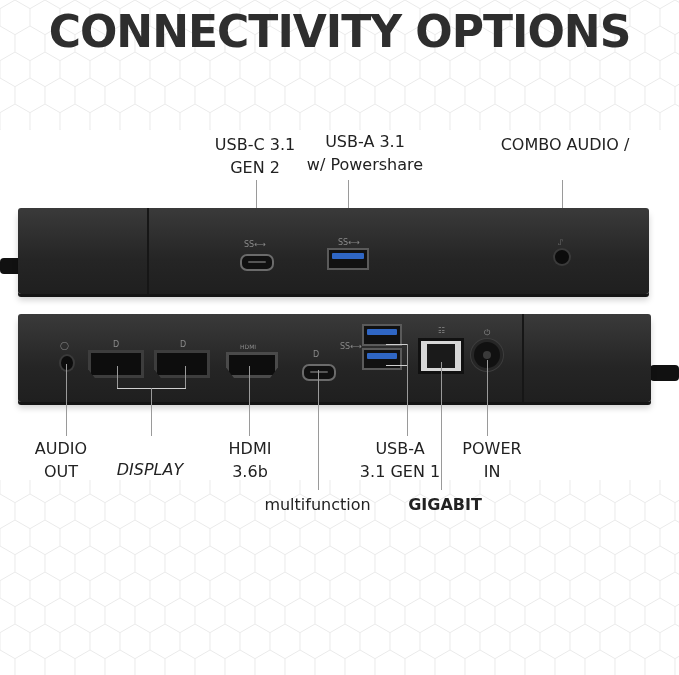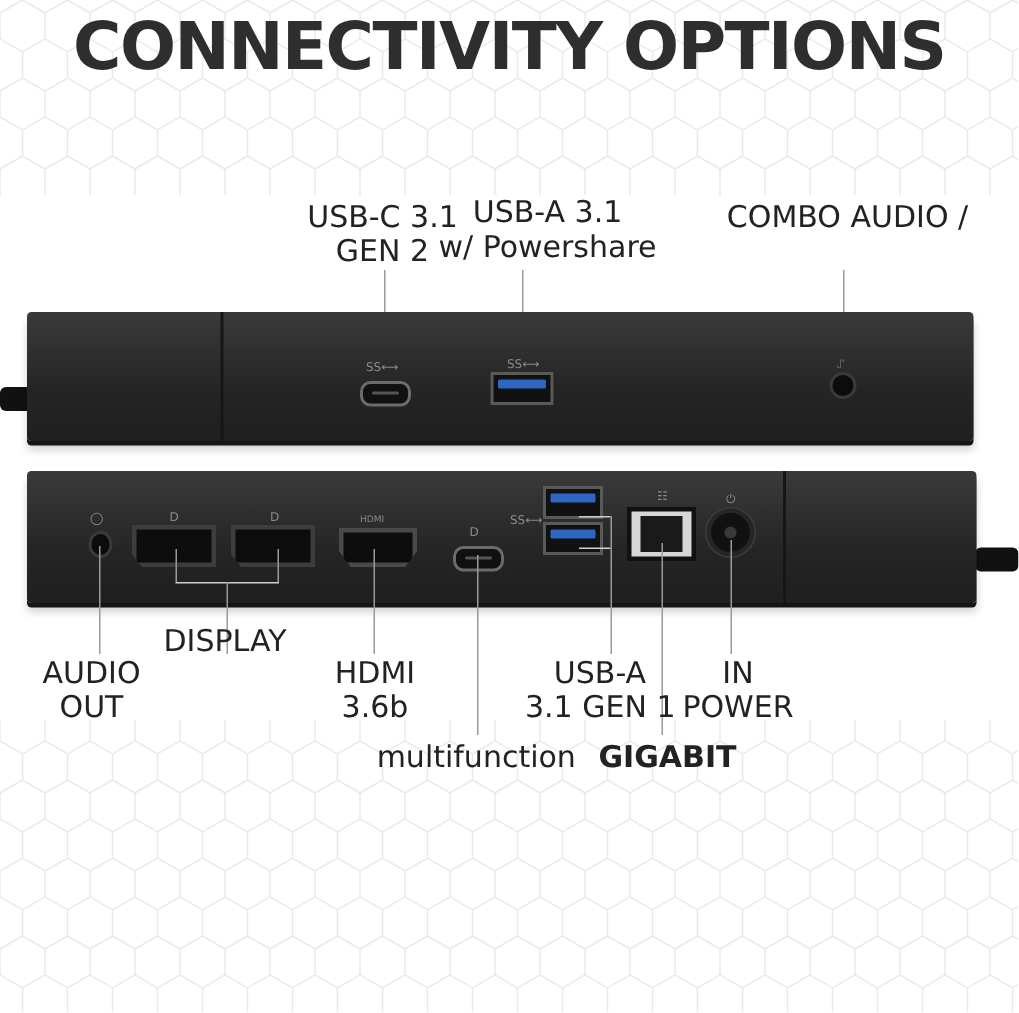--- a/index.html
+++ b/index.html
@@ -1,19 +1,19 @@
 <!DOCTYPE html>
 <html><head>
 <meta charset="utf-8">
 <style>
   html, body { margin:0; padding:0; }
   body { width:679px; height:675px; position:relative; overflow:hidden; background:#ffffff; font-family:"Liberation Sans", sans-serif; }
   .bg-hex { position:absolute; inset:0; opacity:0.55; }
   .title { position:absolute; left:0; right:0; top:6px; text-align:center; font-family:"DejaVu Sans", sans-serif; font-weight:bold; font-size:44px; letter-spacing:-1px; color:#2e2e2e; }
-  .label { position:absolute; text-align:center; color:#222; font-family:"DejaVu Sans", sans-serif; font-size:20px; line-height:23px; white-space:nowrap; }
+  .label { position:absolute; text-align:center; color:#222; font-family:"DejaVu Sans", sans-serif; font-size:16px; line-height:23px; white-space:nowrap; }
   .line { position:absolute; background:#9a9a9a; width:1px; }
   .hline { position:absolute; background:#cfcfcf; height:1px; }
 
   .dock { position:absolute; background:linear-gradient(#3a3a3a, #252525 60%, #1f1f1f); border-radius:3px; box-shadow:0 3px 0 #151515, 0 6px 6px rgba(0,0,0,0.18); }
   .seg-divider { position:absolute; top:0; bottom:0; width:2px; background:#161616; }
   .cable { position:absolute; background:#111; border-radius:4px; }
 
   .usbc { position:absolute; width:30px; height:13px; border-radius:7px; background:#111; border:2px solid #6b6b6b; }
   .usbc::after { content:""; position:absolute; left:6px; right:6px; top:5px; height:2px; background:#555; border-radius:1px; }
   .usba-blue { position:absolute; background:#111; border:2px solid #5a5a5a; }
@@ -116,33 +116,33 @@
 <div class="hline" style="left:386px; top:344px; width:21px;"></div>
 <div class="hline" style="left:386px; top:365px; width:21px;"></div>
 <div class="line" style="left:407px; top:344px; height:92px;"></div>
 <div class="line" style="left:441px; top:362px; height:128px;"></div>
 <div class="line" style="left:487px; top:360px; height:76px;"></div>
 
 <div class="label" style="left:20px; top:437px; width:82px;">
   <div>AUDIO</div>
   <div>OUT</div>
 </div>
-<div class="label" style="left:100px; top:416px; width:100px;">
+<div class="label" style="left:100px; top:458px; width:100px;font-style:italic;">
   <div>DISPLAY</div>
 </div>
 <div class="label" style="left:210px; top:437px; width:80px;">
   <div>HDMI</div>
   <div>3.6b</div>
 </div>
 <div class="label" style="left:250px; top:493px; width:135px;">
   <div>multifunction</div>
 </div>
 <div class="label" style="left:350px; top:437px; width:100px;text-align:center;">
   <div>USB-A</div>
   <div>3.1 GEN 1</div>
 </div>
 <div class="label" style="left:395px; top:493px; width:100px;font-weight:bold;">
   <div>GIGABIT</div>
 </div>
 <div class="label" style="left:452px; top:437px; width:80px;">
+  <div>POWER</div>
   <div>IN</div>
-  <div>POWER</div>
 </div>
 
 </body></html>

